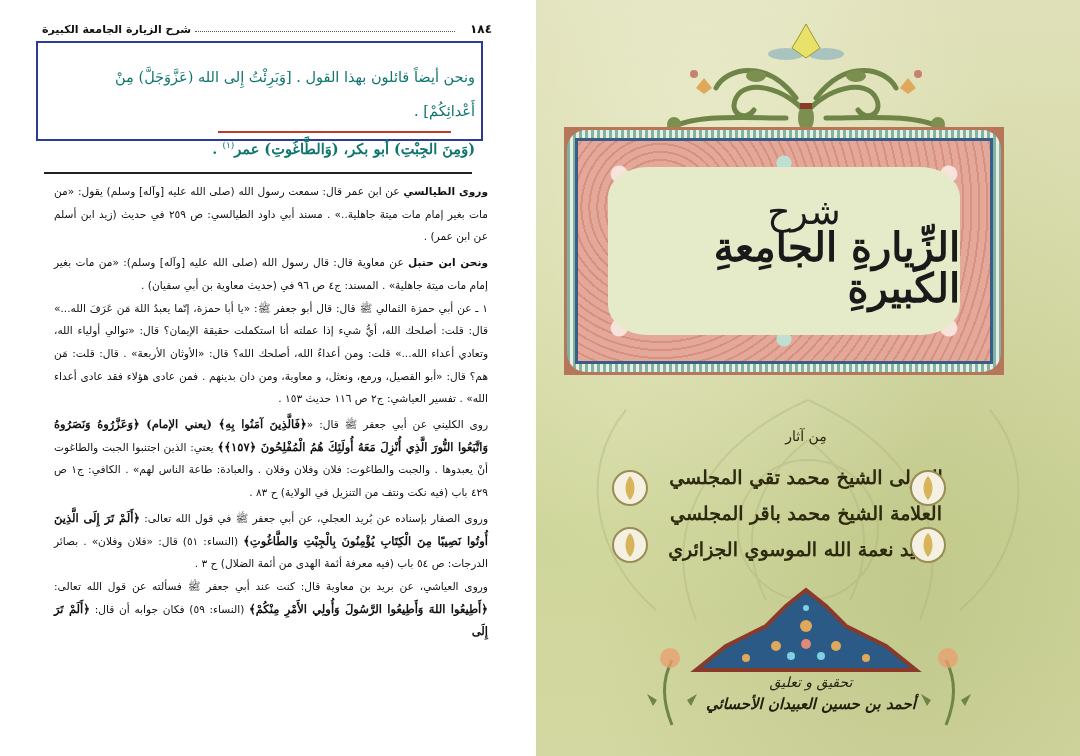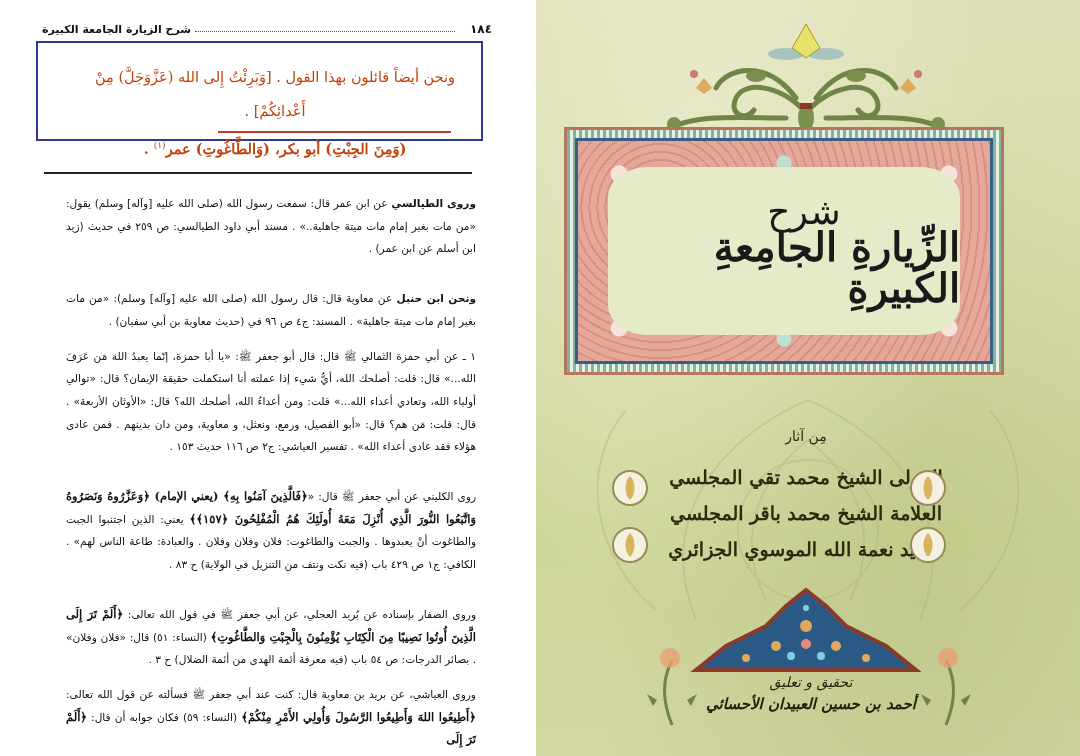--- a/index.html
+++ b/index.html
@@ -21,39 +21,39 @@
     flex: 1; border-bottom: 1.5px dotted #555; margin: 0 4px 4px 4px; height: 1px;
   }
   .running-head .rtitle { font-size: 11px; }
 
   .highlight-box {
     position: absolute; left: 36px; top: 41px; width: 447px; height: 100px;
     border: 2px solid #2d3a9a; background: #fff;
   }
   .main-text {
     position: absolute; right: 60px; top: 60px; width: 400px;
-    direction: rtl; text-align: center;
-    font-family: "DejaVu Serif", serif; font-size: 14.5px; line-height: 34px; color: #c2410c;
+    direction: rtl; text-align: right;
+    font-family: "DejaVu Serif", serif; font-size: 14.5px; line-height: 34px; color: #0f766e;
   }
   .main-text .line2 { font-weight: bold; }
   .main-text sup { font-size: 9px; font-weight: normal; }
   .red-underline {
     position: absolute; left: 218px; top: 131px; width: 233px; height: 2px; background: #c0392b;
   }
 
   .fn-sep {
     position: absolute; left: 44px; top: 172px; width: 428px; height: 1.5px; background: #222;
   }
 
   .footnotes {
     position: absolute; left: 54px; top: 180px; width: 448px;
     direction: rtl; text-align: justify;
     font-family: "DejaVu Sans", sans-serif; font-size: 10.6px; line-height: 22.7px; color: #111;
   }
-  .footnotes p { margin: 12px; }
+  .footnotes p { margin: 0; }
   .footnotes b { font-weight: bold; }
   .footnotes .q { font-family: "DejaVu Serif", serif; font-weight: bold; font-size: 11.5px; }
   .footnotes .gap { height: 3px; }
   .footnotes .cont { padding-right: 14px; }
 
   
   .cover {
     position: absolute; left: 536px; top: 0; width: 544px; height: 756px;
     background:
       radial-gradient(ellipse at 30% 20%, rgba(255,255,240,0.35), transparent 55%),
@@ -64,20 +64,21 @@
   .top-ornament { position: absolute; left: 100px; top: 18px; width: 340px; height: 112px; }
 
   .title-frame {
     position: absolute; left: 28px; top: 127px; width: 440px; height: 248px;
     background: #b7765a; padding: 3px;
   }
   .title-frame .border-band {
     width: 100%; height: 100%; padding: 8px;
     background: repeating-linear-gradient(90deg, #7fb3a4 0 3px, #e8efe0 3px 6px);
     position: relative;
+    border-radius: 19px;
   }
   .title-frame .inner-line {
     width: 100%; height: 100%; border: 3px solid #3a5d88; padding: 0;
     background: #e3a89a; position: relative; overflow: hidden;
   }
   .title-frame .pattern {
     position: absolute; inset: 0;
     background:
       radial-gradient(circle at 10% 15%, #f7e3dc 0 8px, transparent 9px),
       radial-gradient(circle at 90% 15%, #f7e3dc 0 8px, transparent 9px),

